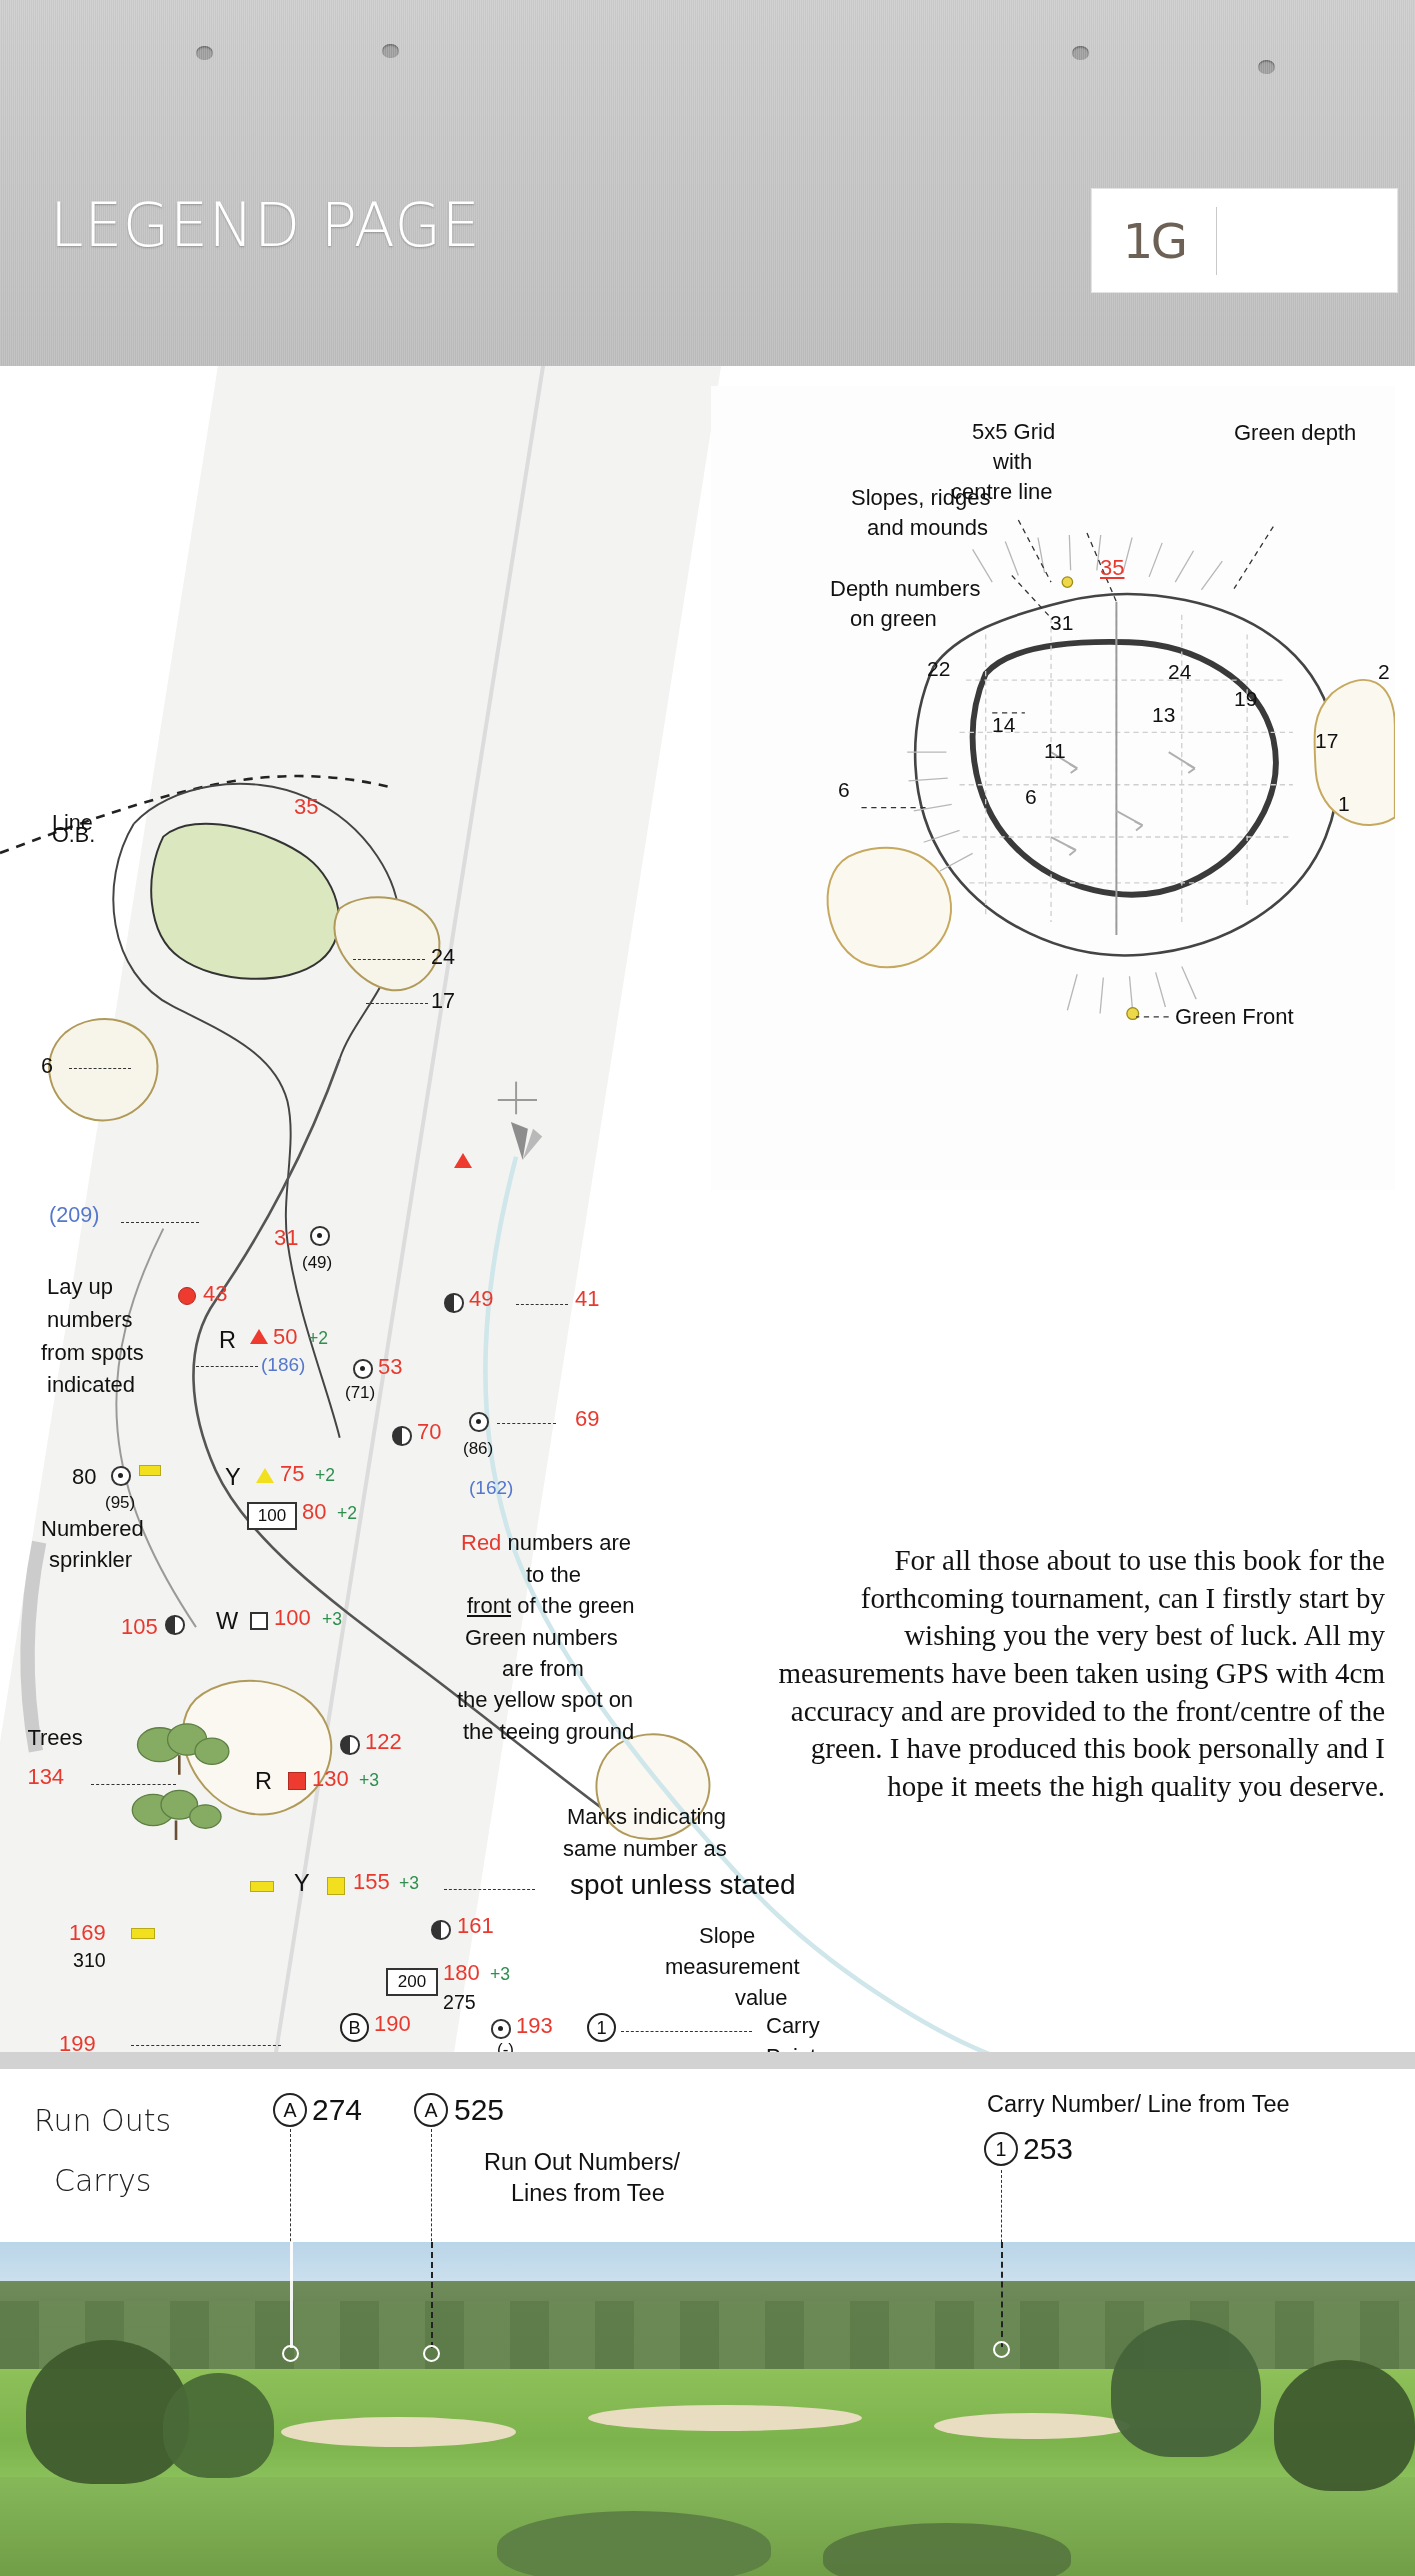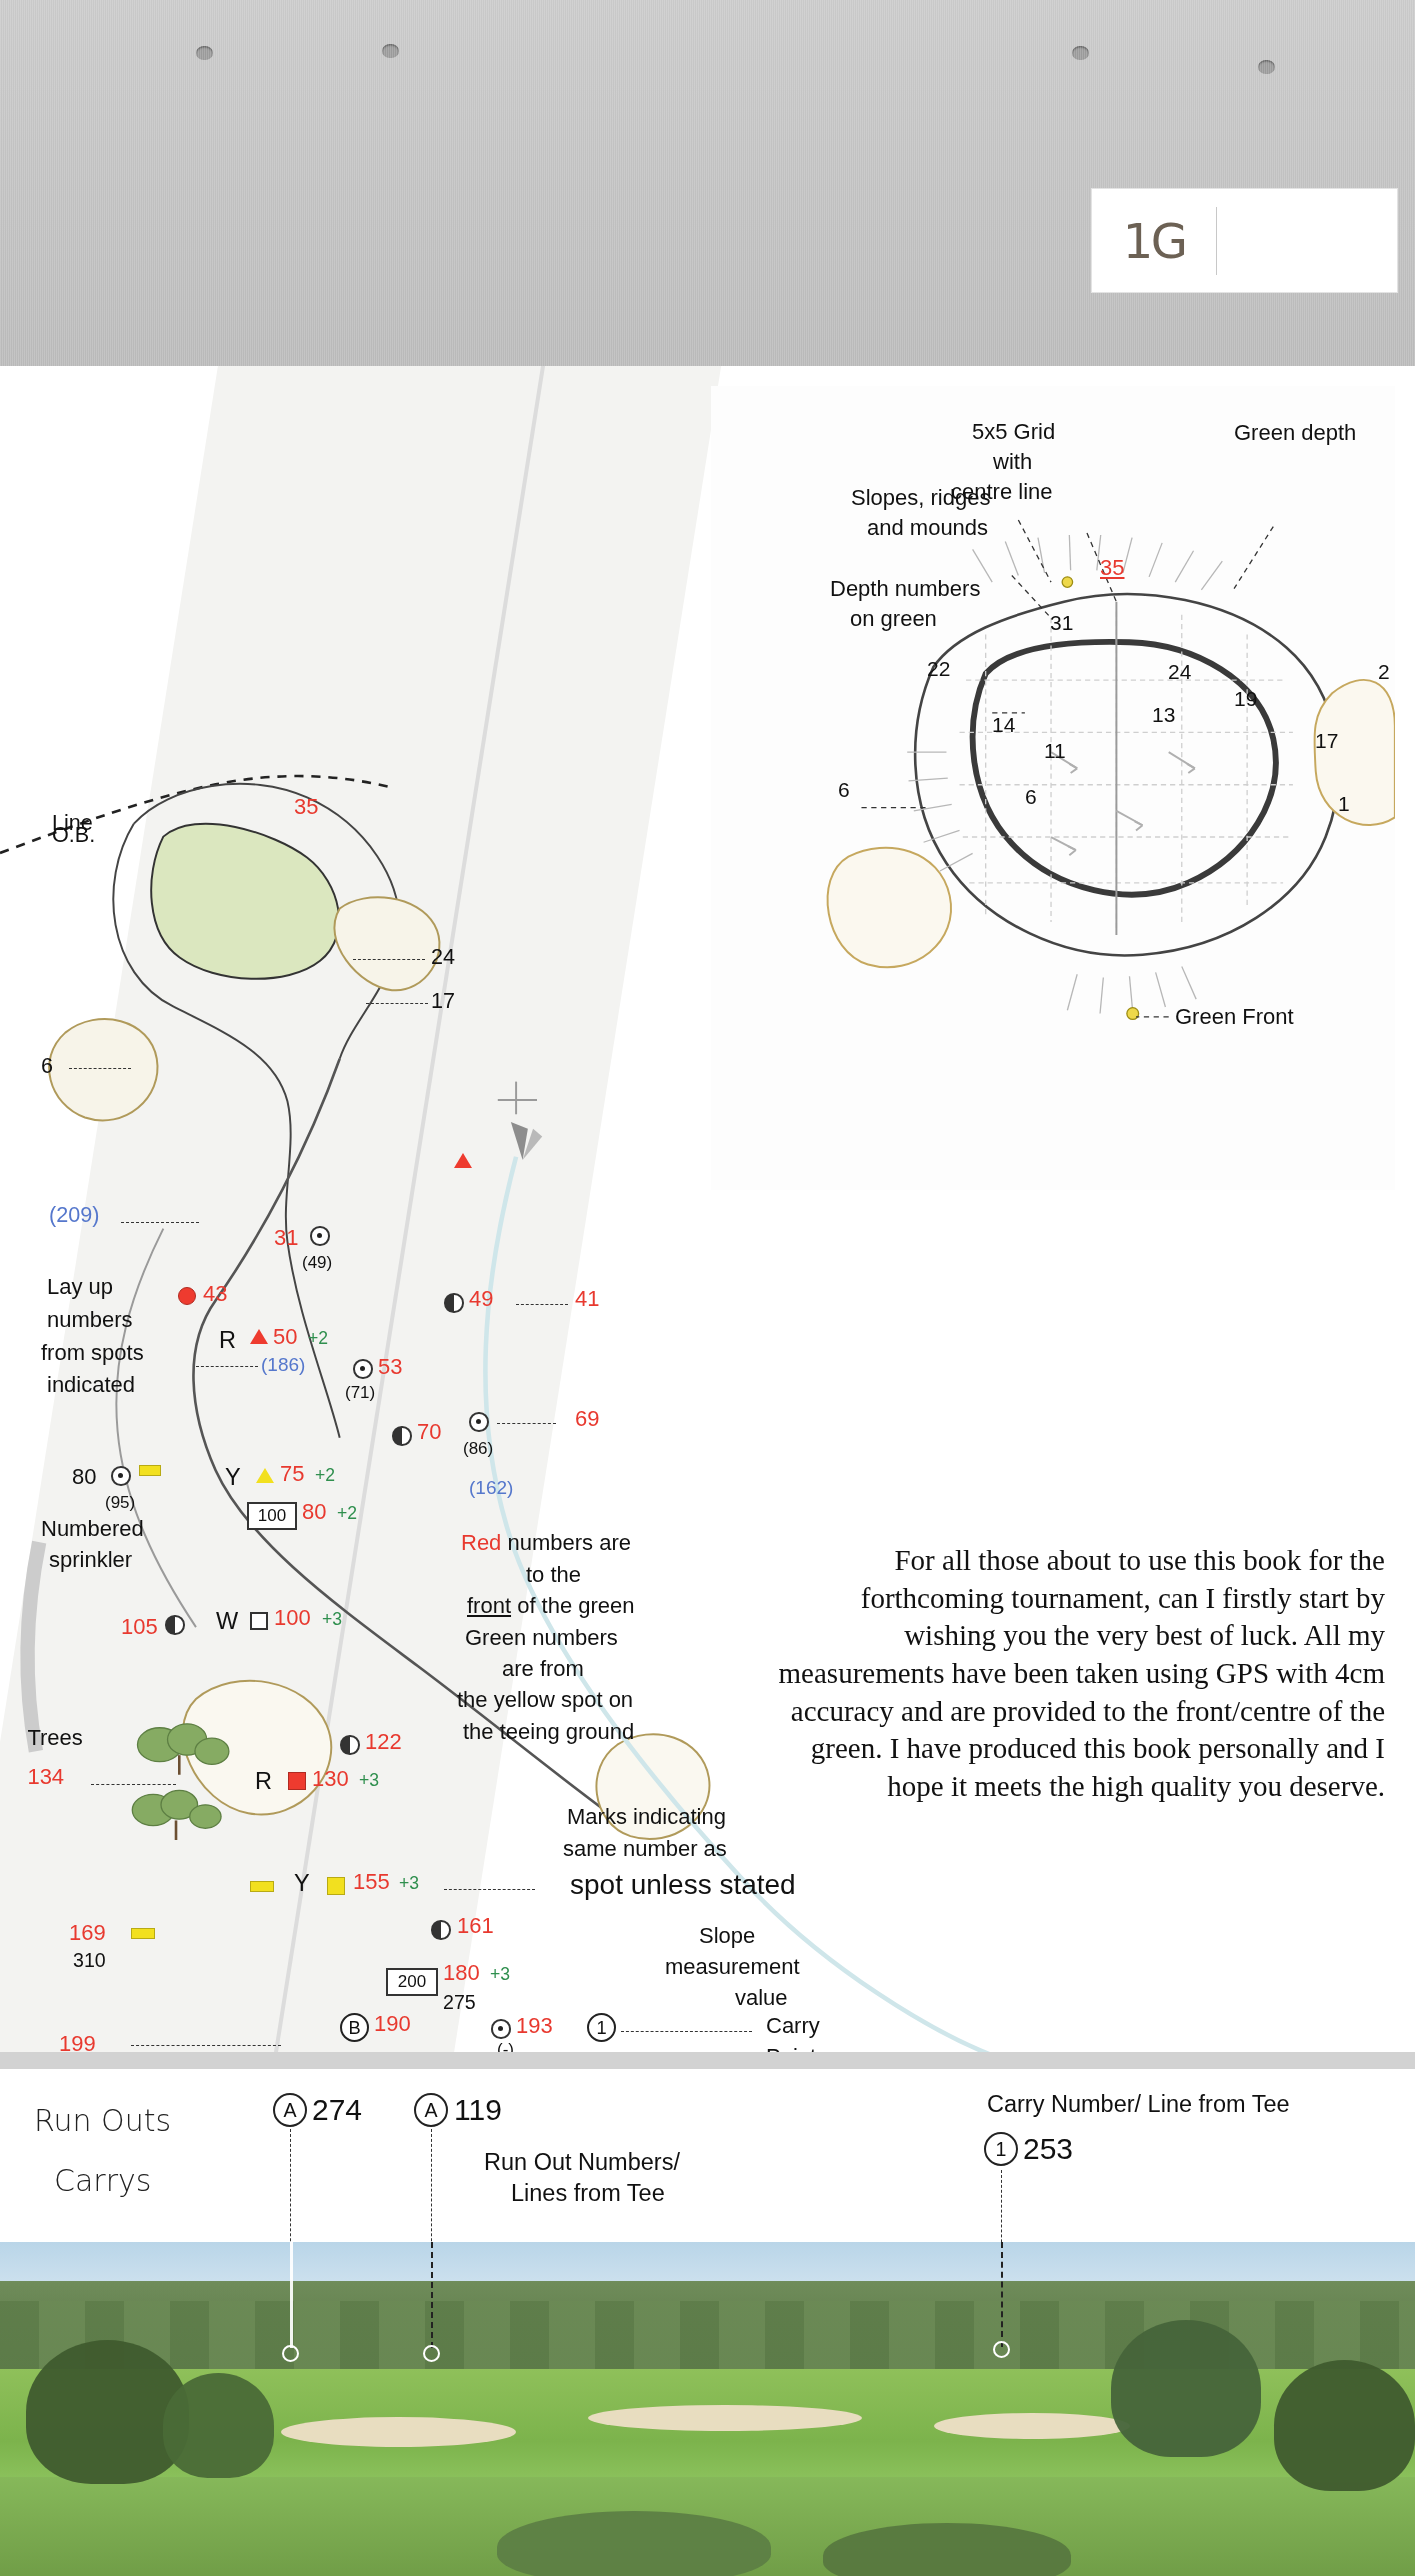--- a/index.html
+++ b/index.html
@@ -156,20 +156,21 @@
 </style>
 </head>
 <body>
 
 <div class="header">
   <div class="hole-punch hp1"></div>
   <div class="hole-punch hp2"></div>
   <div class="hole-punch hp3"></div>
   <div class="hole-punch hp4"></div>
 
+  <div class="legend-title">LEGEND PAGE</div>
 
   <div class="logo-box">
     <div class="logo-left">1G</div>
     <div class="logo-divider"></div>
   </div>
 </div>
 
 <div class="sheet">
 
   <div class="fairway-corridor">
@@ -592,21 +593,21 @@
 
   <div class="circle-letter" style="left:273px; top:41px; width:34px; height:34px; font-size:19.6px;">
     <span>A</span>
   </div>
   <div class="t blk" style="left:312px; top:41px; font-size:30px;">274</div>
   <div class="lead-v" style="left:290px; top:77px; height:152px;"></div>
 
   <div class="circle-letter" style="left:414px; top:41px; width:34px; height:34px; font-size:19.6px;">
     <span>A</span>
   </div>
-  <div class="t blk" style="left:454px; top:41px; font-size:30px;">119</div>
+  <div class="t blk" style="left:454px; top:41px; font-size:30px;">525</div>
   <div class="lead-v" style="left:431px; top:77px; height:152px;"></div>
 
   <div class="t blk" style="left:484px; top:97px; font-size:23.5px;">Run Out Numbers/</div>
   <div class="t blk" style="left:511px; top:128px; font-size:23.5px;">Lines from Tee</div>
 
   <div class="t blk" style="left:987px; top:39px; font-size:23.5px;">Carry Number/ Line from Tee</div>
   <div class="circle-letter" style="left:984px; top:80px; width:34px; height:34px; font-size:19.6px;">
     <span>1</span>
   </div>
   <div class="t blk" style="left:1023px; top:80px; font-size:30px;">253</div>

